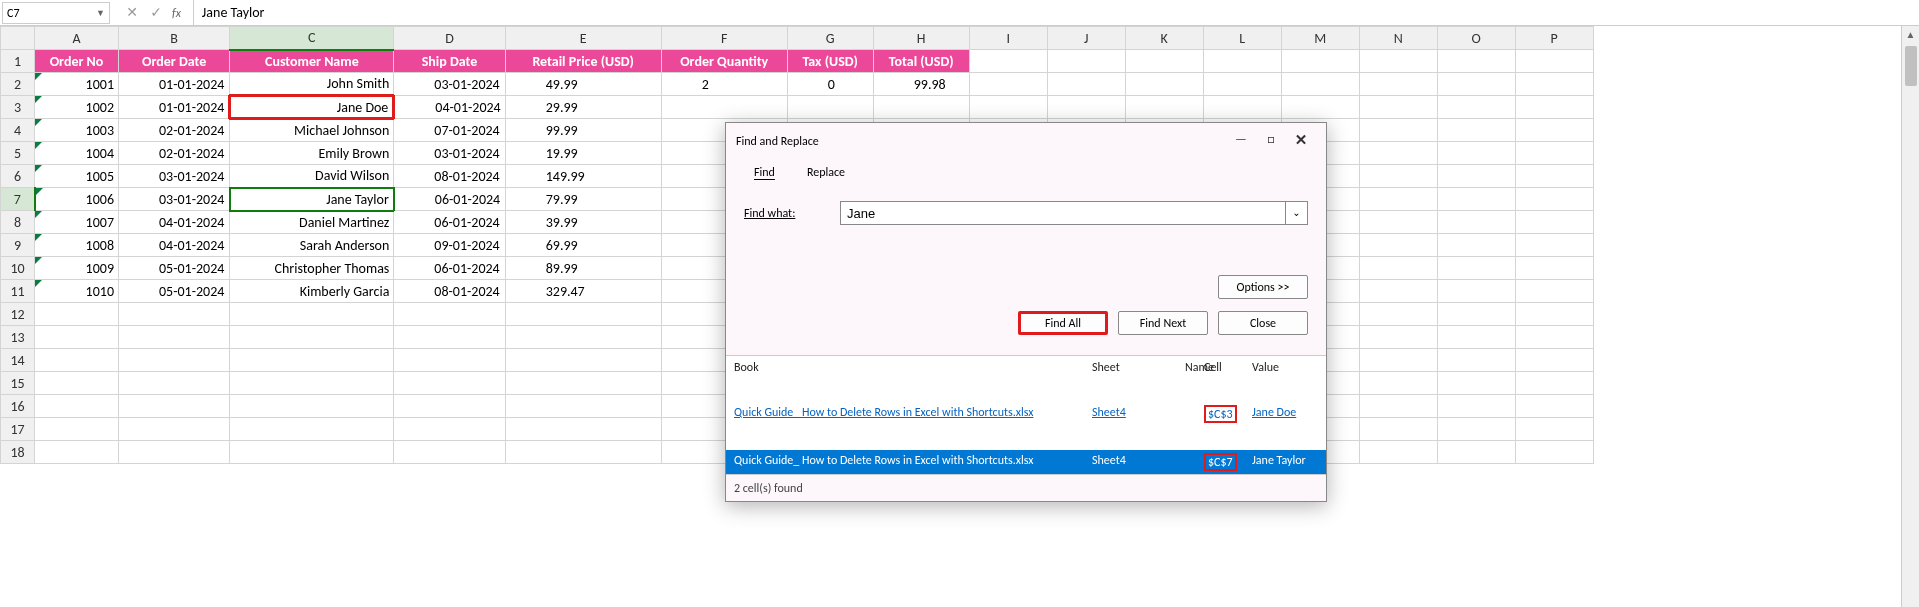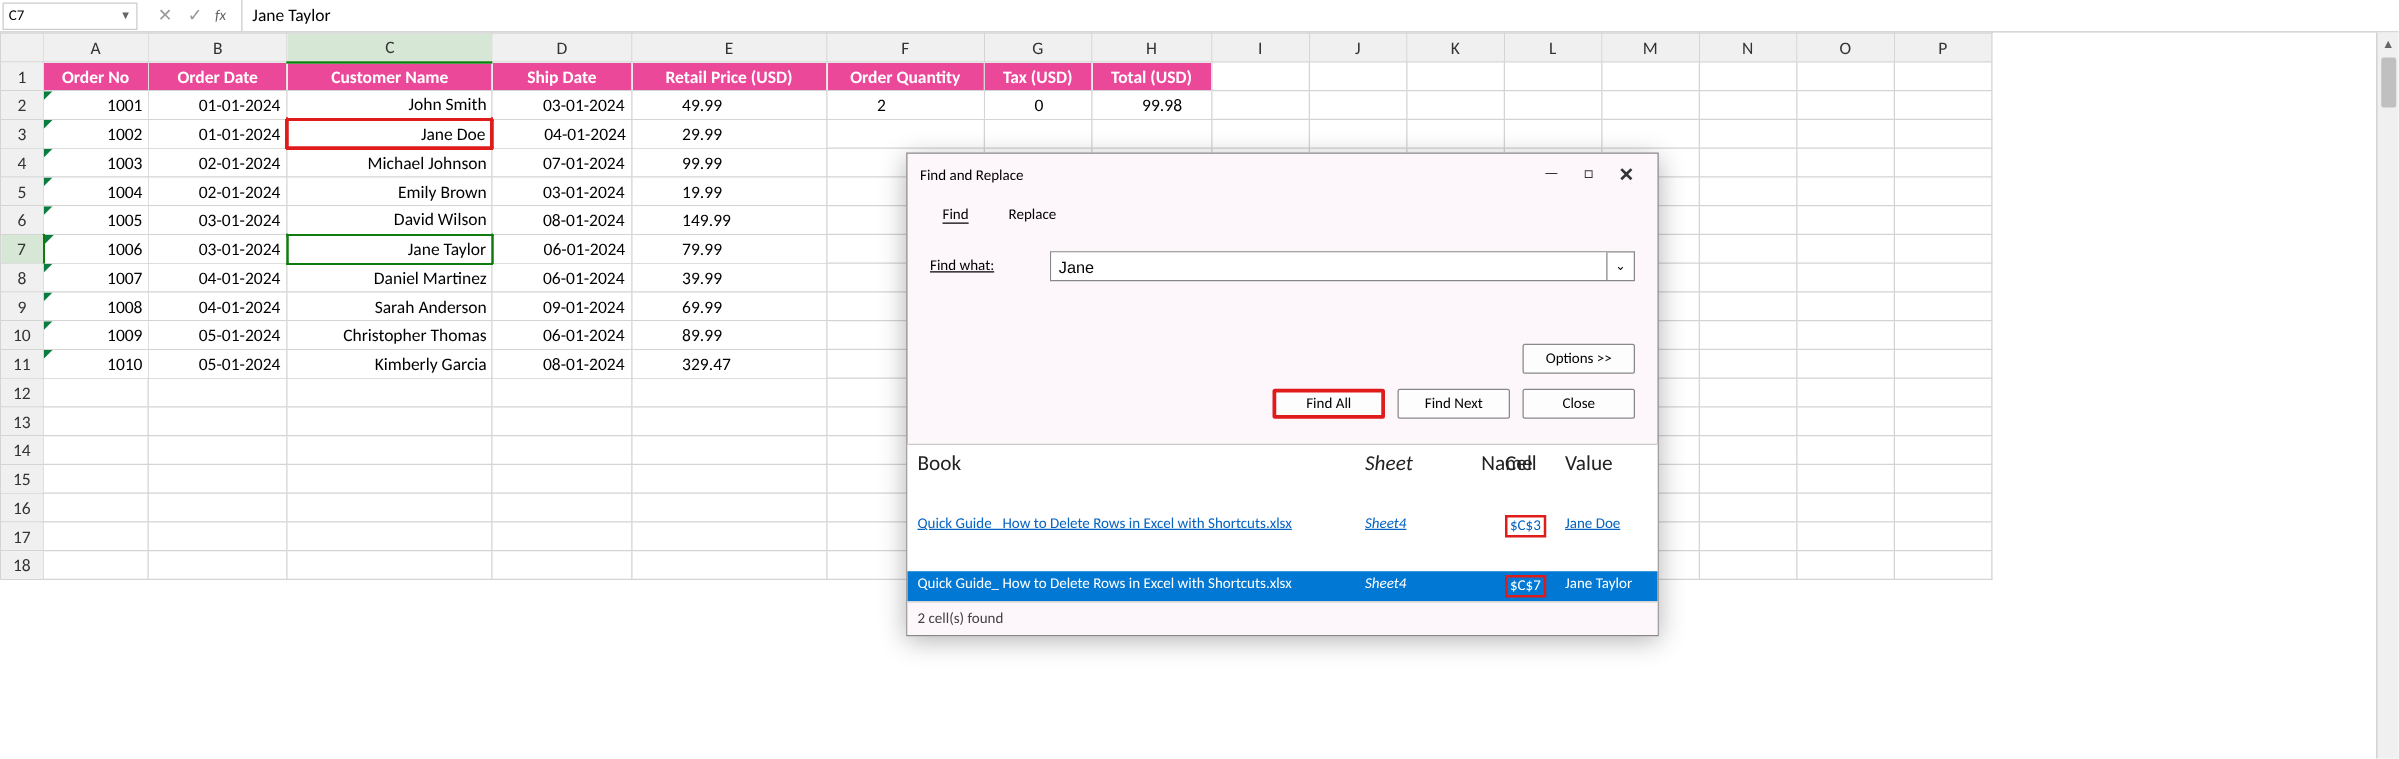--- a/index.html
+++ b/index.html
@@ -50,27 +50,27 @@
     .find-row { display: flex; align-items: center; gap: 10px; margin-bottom: 50px; }
     .find-label { width: 86px; text-decoration: underline; text-decoration-style: solid; font-size: 12px; }
     .find-input-wrap { flex: 1; display: flex; border: 1px solid #888; background: #fff; height: 24px; }
     .find-input { flex: 1; border: none; padding: 0 6px; font-size: 13px; outline: none; }
     .find-drop { width: 22px; border-left: 1px solid #888; text-align: center; line-height: 22px; font-size: 10px; cursor: pointer; }
     .options-row { display: flex; justify-content: flex-end; margin-bottom: 12px; }
     .dlg-btn { border: 1px solid #888; background: #fdfdfd; padding: 4px 14px; min-width: 90px; text-align: center; cursor: pointer; font-size: 12px; border-radius: 2px; }
     .btn-row { display: flex; justify-content: flex-end; gap: 10px; margin-bottom: 10px; }
     .dlg-btn.highlighted-btn { border: 3px solid #e01b1b; padding: 2px 12px; }
     .results { border-top: 1px solid #ccc; background: #fff; }
-    .results-head { display: flex; padding: 4px 8px; font-size: 17px; color: #222; }
+    .results-head { display: flex; padding: 4px 8px; font-size: 12px; color: #222; }
     .results-head .rcol { }
     .results-row { display: flex; padding: 3px 8px; font-size: 12px; cursor: pointer; margin-top: 24px; }
     .results-row.link { color: #0563c1; text-decoration: underline; }
     .results-row.selected { background: #0078d4; color: #fff; }
     .rcol.book { width: 358px; }
-    .rcol.sheet { width: 56px; font-style: italic; }
+    .rcol.sheet { width: 56px; }
     .rcol.name { width: 56px; padding-left: 37px; }
     .rcol.cell { width: 48px; }
     .cell-box { border: 2px solid #e01b1b; display: inline-block; padding: 0 2px; }
     .rcol.value { flex: 1; }
     .status-row { padding: 6px 8px; font-size: 12px; color: #444; border-top: 1px solid #ccc; background: #fdf6fa; }
     
     .col-A { width: 84px; }
     .col-B { width: 98px; }
     .col-C { width: 164px; }
     .col-D { width: 86px; }

